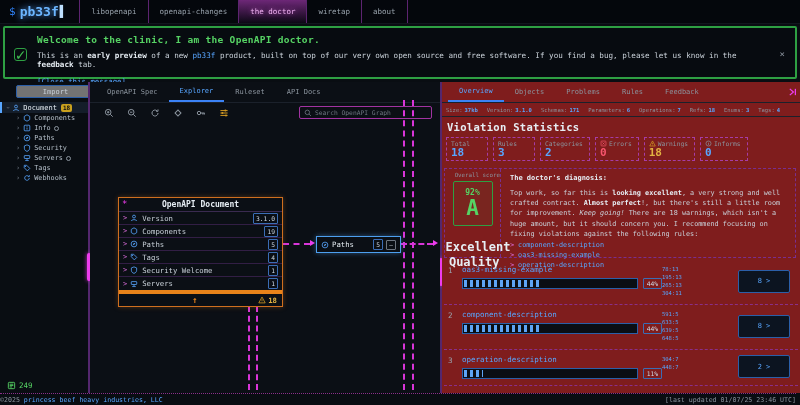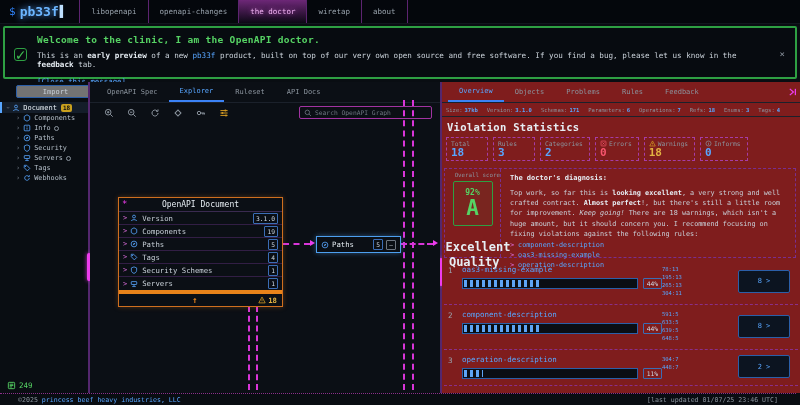--- a/index.html
+++ b/index.html
@@ -64,21 +64,21 @@
 
   
   .dash-v{position:absolute;border-left:2px dashed #d935d9;width:0}
   .dash-h{position:absolute;border-top:2px dashed #d935d9;height:0}
   .arr-r{position:absolute;width:0;height:0;border-top:3px solid transparent;border-bottom:3px solid transparent;border-left:5px solid #ee3cee}
 
   
   .doc-node{position:absolute;left:28px;top:115px;width:165px;background:#0b0f15;border:1px solid #cf6f1f;box-shadow:0 0 5px rgba(207,111,31,.35)}
   .doc-title{height:14px;display:flex;align-items:center;border-bottom:1px solid #3a2a50;position:relative}
   .doc-title .star{position:absolute;left:3px;top:1px;color:#ee3cee;font-size:9px}
-  .doc-title .t{width:100%;text-align:center;font-size:8px;font-weight:normal;color:#e6edf3}
+  .doc-title .t{width:100%;text-align:center;font-size:8px;font-weight:bold;color:#e6edf3}
   .node-row{height:13px;display:flex;align-items:center;padding:0 4px;border-bottom:1px solid rgba(122,60,160,.35);cursor:pointer}
   .node-row .nchev{color:#e06ee0;font-size:7px;margin-right:3px}
   .node-row .t-icon{color:#58a6ff;margin-right:4px}
   .node-row .label{font-size:7.3px;color:#c9d1d9}
   .node-badge{margin-left:auto;border:1px solid #3b6db5;background:#0a0e14;color:#cdd9e5;font-size:6.3px;line-height:9px;padding:0 2px;border-radius:1px}
   .doc-bar{height:4px;background:#e8831a}
   .doc-footer{height:12px;display:flex;align-items:center;position:relative}
   .doc-up{position:absolute;left:45%;color:#e8831a;font-size:9px;font-weight:bold}
   .doc-warn{position:absolute;right:5px;display:flex;align-items:center;gap:2px;color:#e3b341;font-size:7.3px;font-weight:bold}
   .doc-warn .wi{color:#d29922}
@@ -130,21 +130,21 @@
   .v-barline{display:flex;align-items:center;gap:5px;margin-top:4px}
   .v-track{width:190px;height:11px;border:1px solid #2b5fa8;background:#0a0e14;padding:1px}
   .v-fill{height:100%;background:repeating-linear-gradient(90deg,#5ea4f5 0px,#5ea4f5 3px,transparent 3px,transparent 6px)}
   .v-pct{border:1px solid #3b6db5;color:#cdd9e5;font-size:6.3px;padding:1px 3px;border-radius:1px}
   .v-locs{width:48px;display:flex;flex-direction:column;font-size:5.5px;color:#58a6ff;line-height:1.45;padding-top:1px}
   .v-btncol{flex:1;display:flex;align-items:center;justify-content:flex-end;padding-right:6px}
   .v-btn{width:52px;height:23px;border:1px solid #2b5fa8;border-radius:2px;background:#0c1420;color:#58a6ff;font-size:7px;display:flex;align-items:center;justify-content:center;cursor:pointer}
 
   
   .counter{position:absolute;left:7px;top:381px;display:flex;align-items:center;gap:3px;color:#56d364;font-size:7.5px}
-  .footerbar{position:absolute;left:0;top:393px;width:796px;height:12px;border-top:1px dotted #8a2f8a;background:#090d12;display:flex;align-items:center;justify-content:space-between;padding:0 18px;font-size:6.6px}
+  .footerbar{position:absolute;left:0;top:393px;width:796px;height:12px;border-top:1px dotted #8a2f8a;background:#090d12;display:flex;align-items:center;justify-content:space-between;padding:0 0;font-size:6.6px}
   .copy .muted{color:#8b949e}
   .copy .link{color:#58a6ff;cursor:pointer}
   .updated{color:#8b949e}
 </style>
 </head>
 <body>
 
 <div class="root">
 
   <div class="navbar">
@@ -346,21 +346,21 @@
             <circle cx="3.2" cy="3.2" r=".7" fill="currentColor"></circle>
           </svg>
         <span class="label">Tags</span>
         <span class="node-badge">4</span>
       </div>
       <div class="node-row">
         <span class="nchev">&gt;</span>
         <svg class="t-icon" viewBox="0 0 10 10" width="8" height="8">
             <path d="M5 1.1 8.3 2.4v2.9C8.3 7.4 6.8 8.7 5 9.2 3.2 8.7 1.7 7.4 1.7 5.3V2.4z" fill="none" stroke="currentColor"></path>
           </svg>
-        <span class="label">Security Schemes</span>
+        <span class="label">Security Welcome</span>
         <span class="node-badge">1</span>
       </div>
       <div class="node-row" style="border-bottom:none">
         <span class="nchev">&gt;</span>
         <svg class="t-icon" viewBox="0 0 10 10" width="8" height="8">
             <rect x="1.6" y="2" width="6.8" height="3.6" rx=".5" fill="none" stroke="currentColor"></rect>
             <line x1="5" y1="5.6" x2="5" y2="7.6" stroke="currentColor"></line>
             <line x1="2.8" y1="8.2" x2="7.2" y2="8.2" stroke="currentColor"></line>
           </svg>
         <span class="label">Servers</span>

